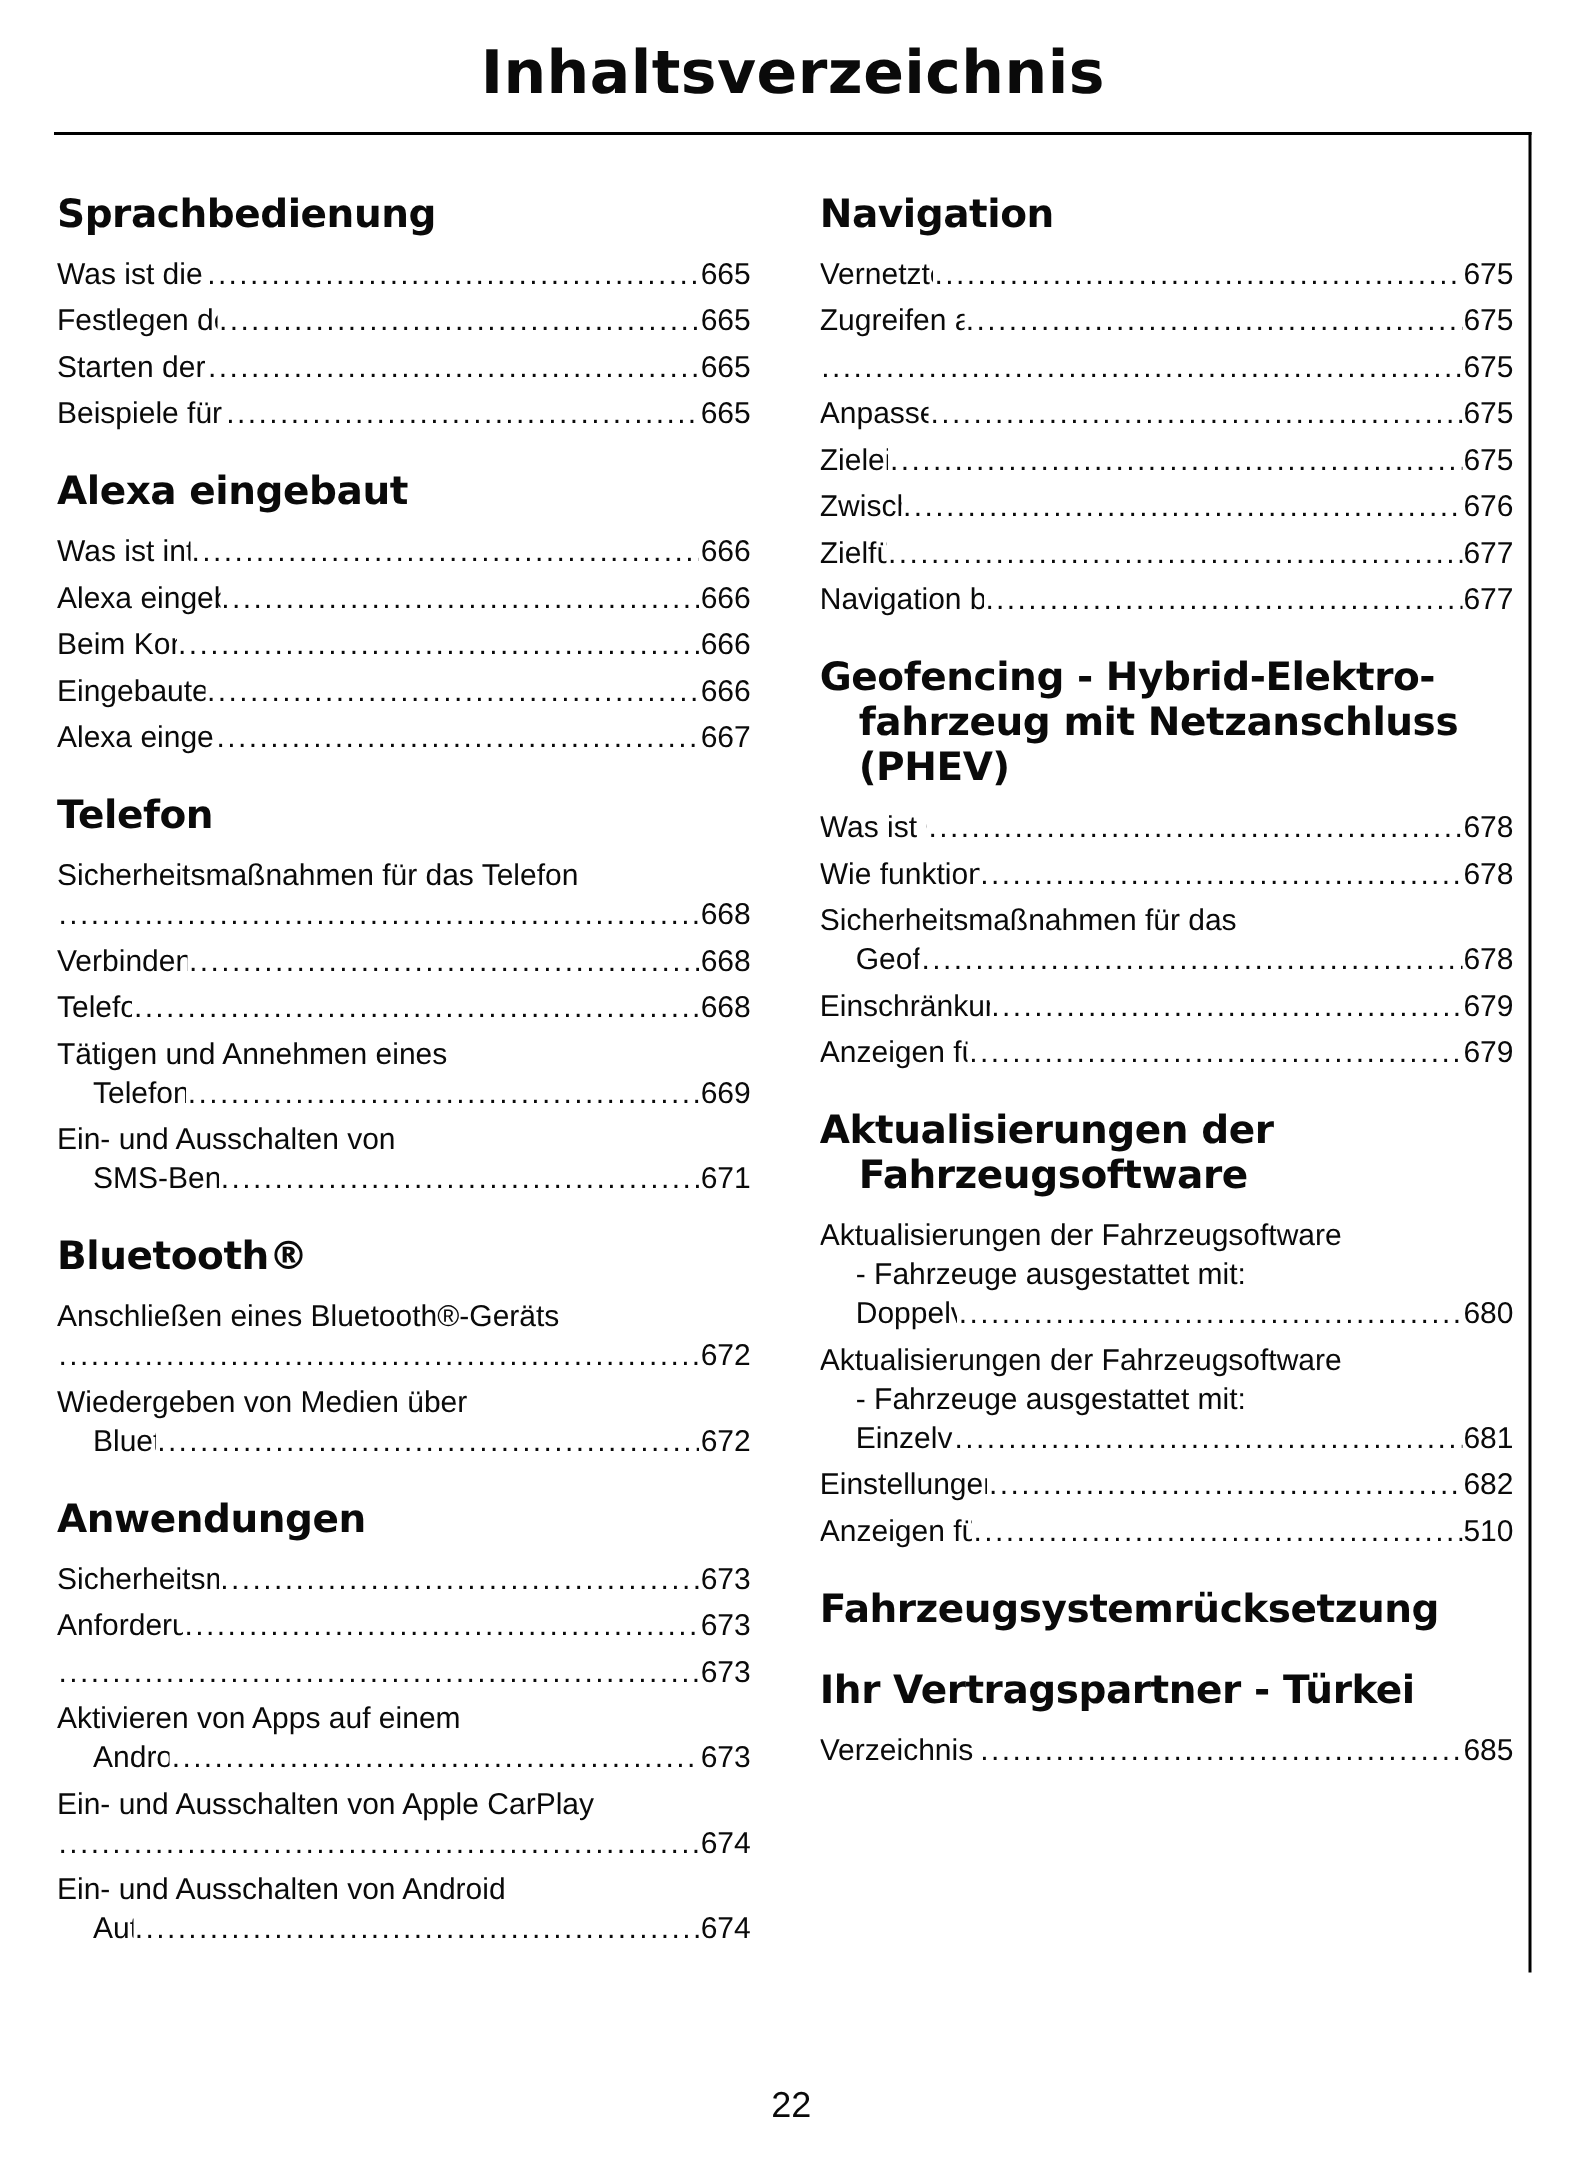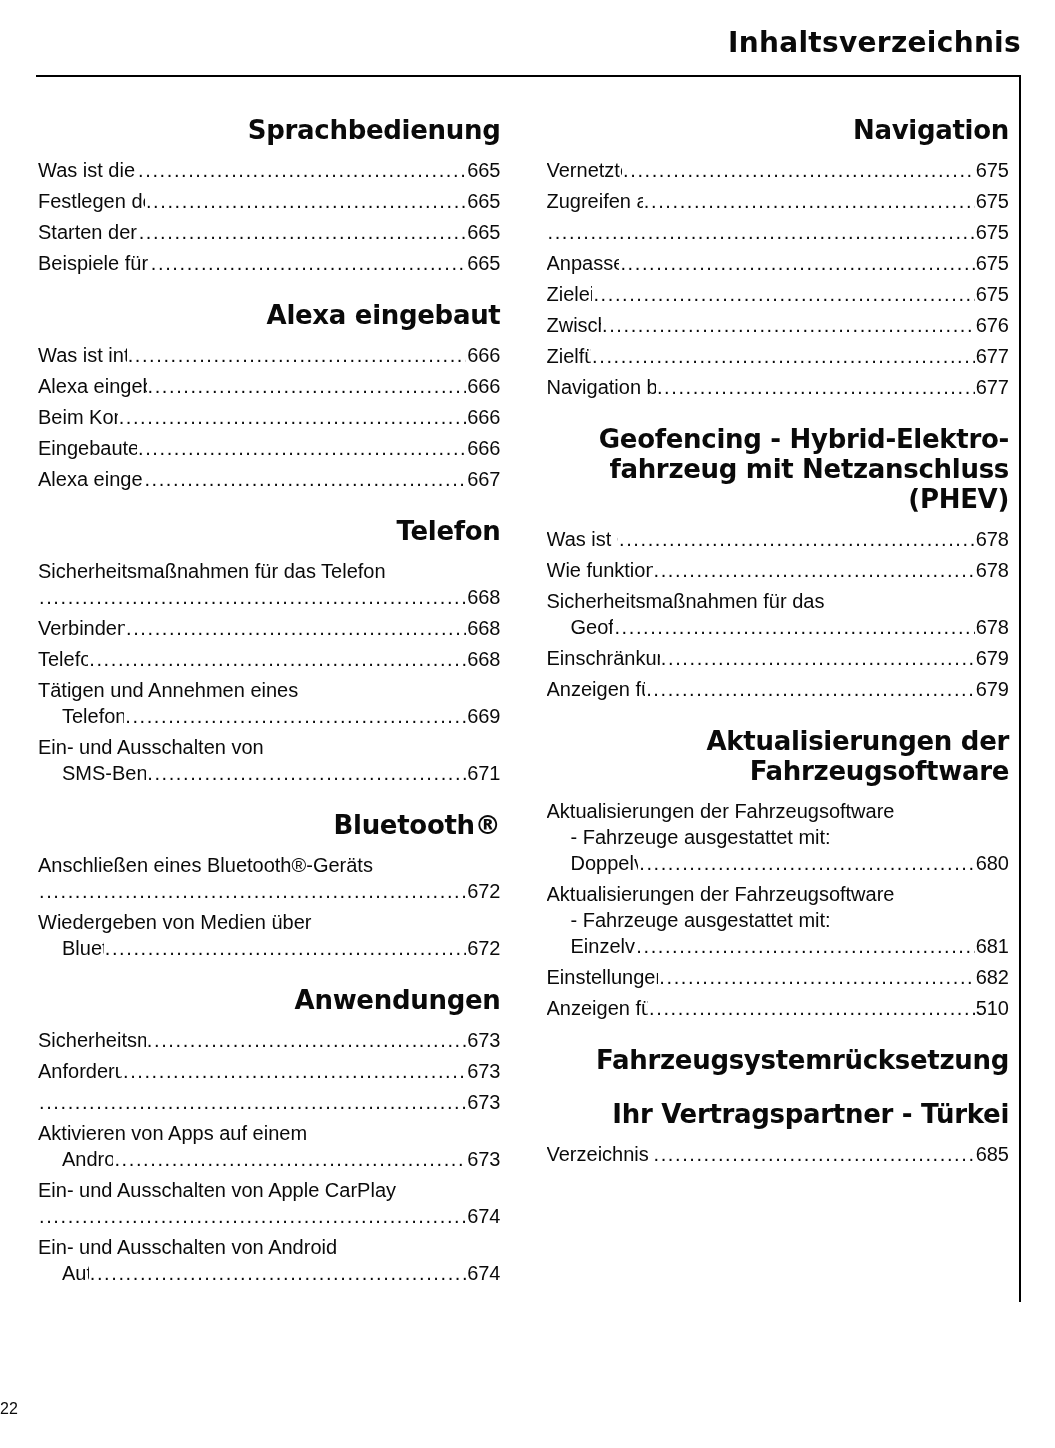--- a/index.html
+++ b/index.html
@@ -7,34 +7,34 @@
   body {
     width: 1055px;
     height: 1448px;
     position: relative;
     color: #0a0a0a;
     font-family: "Liberation Sans", sans-serif;
     overflow: hidden;
   }
   .page { padding: 26px 34px 0 36px; }
   .doc-title {
-    text-align: right;
-    font-size: 28px;
+    text-align: center;
+    font-size: 40px;
     font-weight: 800;
     letter-spacing: 0.3px;
     font-family: "DejaVu Sans", sans-serif;
     margin-bottom: 16px;
   }
   .content {
     border-top: 2px solid #000;
     border-right: 2px solid #000;
     min-height: 1212px;
     padding: 38px 10px 10px 2px;
   }
-  .columns { display: flex; gap: 46px; text-align: right; }
+  .columns { display: flex; gap: 46px; }
   .col { flex: 1 1 0; min-width: 0; }
   .toc-section { margin-bottom: 6px; }
   .section-title {
     font-size: 26px;
     font-weight: 800;
     line-height: 30px;
     font-family: "DejaVu Sans", sans-serif;
     letter-spacing: -0.3px;
     margin: 24px 0 12px 0;
   }
@@ -54,22 +54,22 @@
   .leader::after {
     content: "........................................................................................................................";
     letter-spacing: 1.6px;
   }
   .pg { flex: 0 0 auto; }
   .footer {
     position: absolute;
     left: 0;
     bottom: 30px;
     width: 100%;
-    text-align: left;
-    font-size: 16px;
+    text-align: center;
+    font-size: 24px;
   }
 </style>
 </head>
 <body>
 
 <div class="page">
   <div class="doc-title">Inhaltsverzeichnis</div>
   <div class="content">
     <div class="columns">
       <div class="col">

